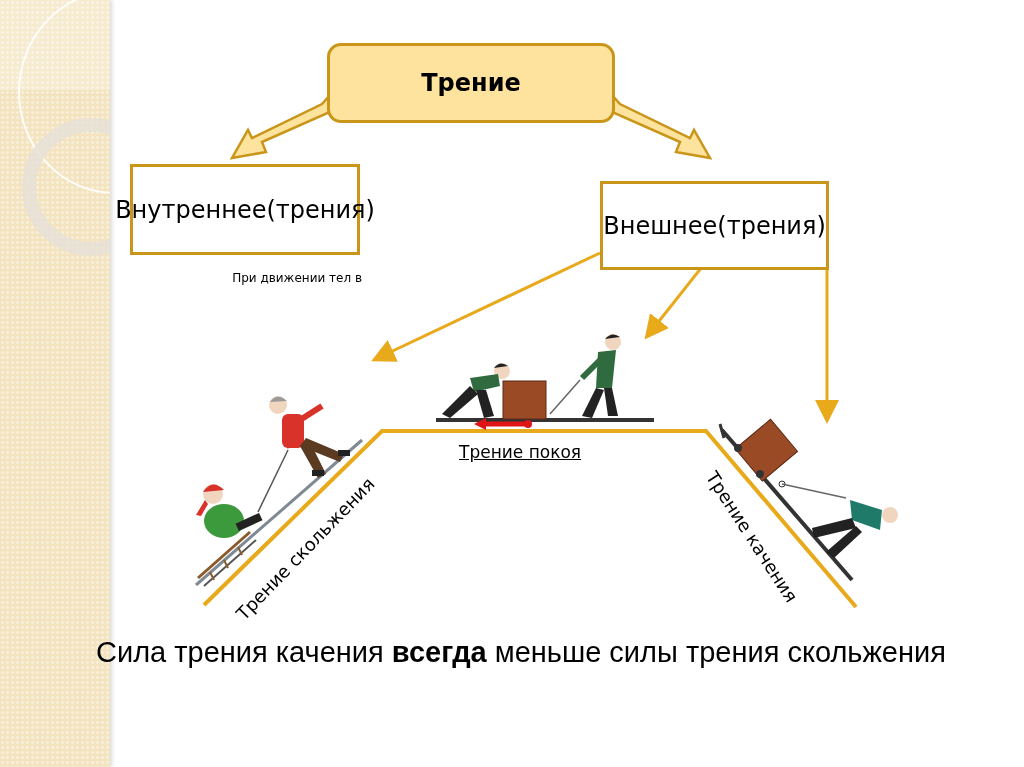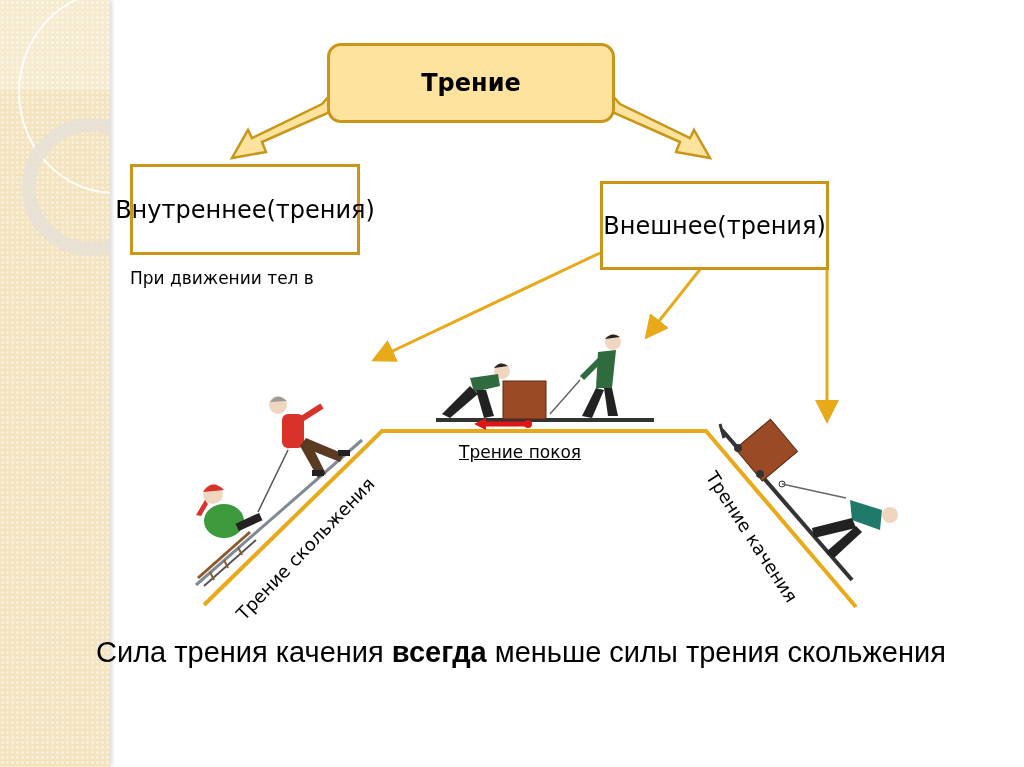--- a/index.html
+++ b/index.html
@@ -34,21 +34,21 @@
     display: flex; align-items: center; justify-content: center;
     font-family: "DejaVu Sans", sans-serif; font-weight: bold; font-size: 24px;
   }
   .box {
     position: absolute; background: #fff; border: 3px solid #c9961a; box-sizing: border-box;
     display: flex; align-items: center; justify-content: center;
     font-size: 24px; line-height: 34px;
   }
   .box-inner { left: 130px; top: 164px; width: 230px; height: 91px; }
   .box-outer { left: 600px; top: 181px; width: 229px; height: 89px; }
-  .note { left: 130px; top: 262px; font-size: 17px; line-height: 32px; text-align: left; width: 232px; }
+  .note { left: 130px; top: 262px; font-size: 12px; line-height: 32px; text-align: right; width: 232px; }
   .label { font-size: 18px; }
   .footer-text { left: 96px; top: 636px; font-size: 29px; font-family: "Liberation Sans", sans-serif; }
   .footer-text b { font-weight: bold; }
 </style>
 </head>
 <body>
 
 <div class="sidebar">
   <div class="sidebar-clip">
     <div class="sidebar-top"></div>

